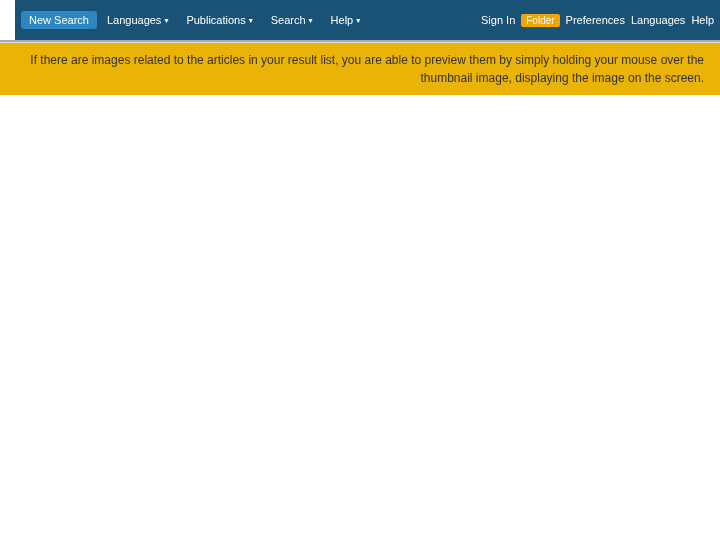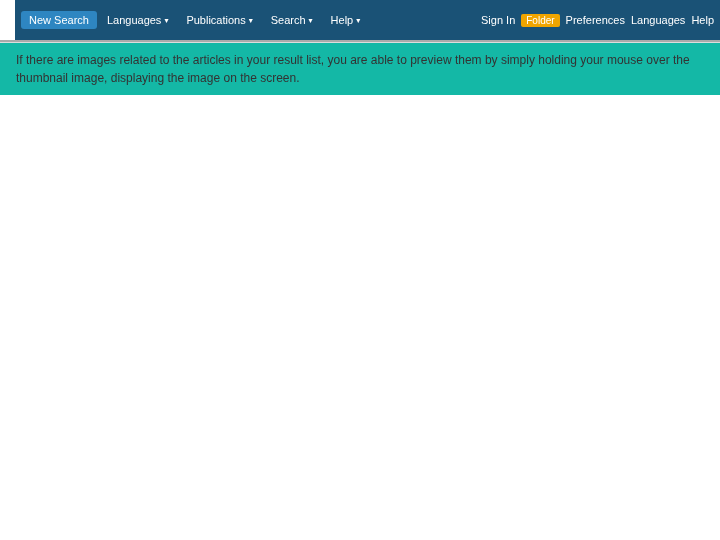--- a/index.html
+++ b/index.html
@@ -87,23 +87,23 @@
     }
 
     #browser-content {
       display: flex;
       flex: 1;
       overflow: hidden;
     }
 
     
     #bottom-caption {
-      background: #14b8a6;
+      background: #eab308;
       padding: 8px 16px;
-      text-align: left;
+      text-align: right;
       font-size: 12px;
       color: #333;
       line-height: 1.5;
       border-top: 1px solid #ddd;
       min-height: 48px;
     }
 
     
     .ebsco-logo {
       background: #1a5276;

